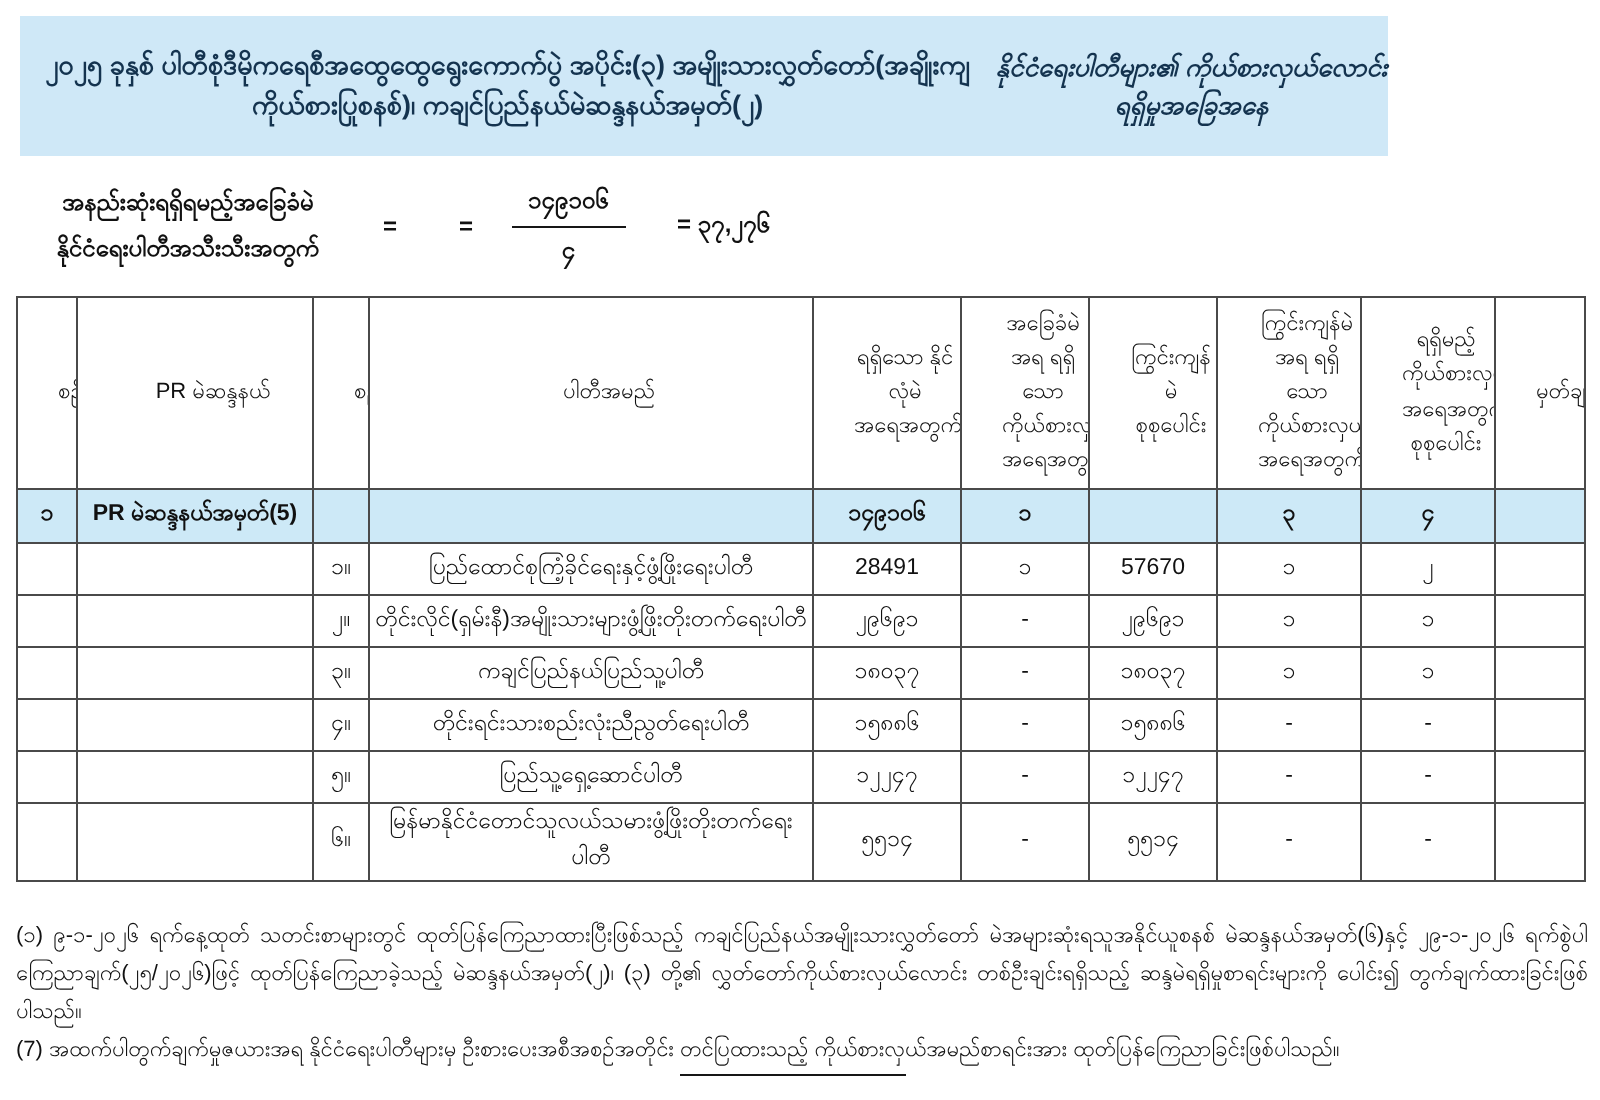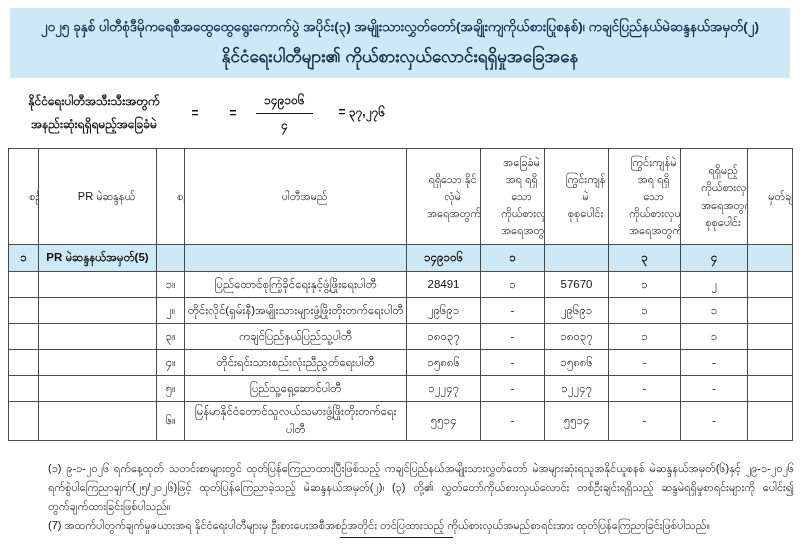--- a/index.html
+++ b/index.html
@@ -14,28 +14,28 @@
   html,body{width:800px;height:550px;}
   body{
     position:relative;
     background:#ffffff;
     color:var(--ink);
     font-family:"Liberation Sans", sans-serif;
     overflow:hidden;
   }
   
   .title-banner{
-    position:absolute;left:10px;top:8px;width:780px;height:70px;
+    position:absolute;left:10px;top:8px;width:684px;height:70px;
     background:var(--title-bg);
-    display:flex;flex-direction:column;align-items:center;justify-content:center;
+    display:flex;flex-direction:row;align-items:center;justify-content:center;
     row-gap:7px;text-align:center;
     color:var(--title-ink);font-weight:bold;
   }
   .title-line1{font-size:13.5px;line-height:1.5;width:99%;}
-  .title-line2{font-size:17px;line-height:1.5;}
+  .title-line2{font-size:13px;line-height:1.5;font-style:italic;}
   
   .formula{
     position:absolute;left:8px;top:84px;width:784px;height:58px;
     display:flex;align-items:center;font-size:12px;font-weight:bold;
   }
   .f-label{width:172px;text-align:center;line-height:1.9;}
   .f-eq{width:30px;text-align:center;}
   .frac{display:inline-block;text-align:center;line-height:1.6;}
   .frac .num{padding:0 8px 2px;}
   .frac .den{border-top:1.6px solid #161616;padding:2px 8px 0;}
@@ -59,39 +59,39 @@
   tr.state-row td{background:var(--state-row-bg);height:25px;font-size:11.5px;}
   tr.summary-row td{background:var(--summary-row-bg);height:27px;font-weight:bold;font-size:11.5px;}
   tr.party-row td{height:26px;font-size:11.5px;background:#ffffff;}
   
   .notes{
     position:absolute;left:8px;top:459px;width:786px;
     display:flex;align-items:flex-start;
   }
   .notes-label{width:110px;flex:0 0 110px;font-size:11.5px;font-weight:bold;line-height:1.7;}
   .notes-body{flex:1;font-size:11px;line-height:1.72;text-align:justify;}
-  .note-item{display:block;margin-left:40px;}
+  .note-item{display:block;}
   
   .end-divider{
     position:absolute;left:340px;top:537px;width:113px;height:0;
     border-top:1.6px solid #161616;
   }
 </style>
 </head>
 <body>
 
 <div class="title-banner">
   <div class="title-line1">၂၀၂၅ ခုနှစ် ပါတီစုံဒီမိုကရေစီအထွေထွေရွေးကောက်ပွဲ အပိုင်း(၃) အမျိုးသားလွှတ်တော်(အချိုးကျကိုယ်စားပြုစနစ်)၊ ကချင်ပြည်နယ်မဲဆန္ဒနယ်အမှတ်(၂)</div>
   <div class="title-line2">နိုင်ငံရေးပါတီများ၏ ကိုယ်စားလှယ်လောင်းရရှိမှုအခြေအနေ</div>
 </div>
 
 <div class="formula">
   <div class="f-label">
+    <div>အနည်းဆုံးရရှိရမည့်အခြေခံမဲ</div>
     <div>နိုင်ငံရေးပါတီအသီးသီးအတွက်</div>
-    <div>အနည်းဆုံးရရှိရမည့်အခြေခံမဲ</div>
   </div>
   <div class="f-eq">=</div>
   <div class="f-eq2">=</div>
   <div class="frac frac-val">
     <div class="num">၁၄၉၁၀၆</div>
     <div class="den">၄</div>
   </div>
   <div class="f-result">= ၃၇,၂၇၆</div>
 </div>
 

